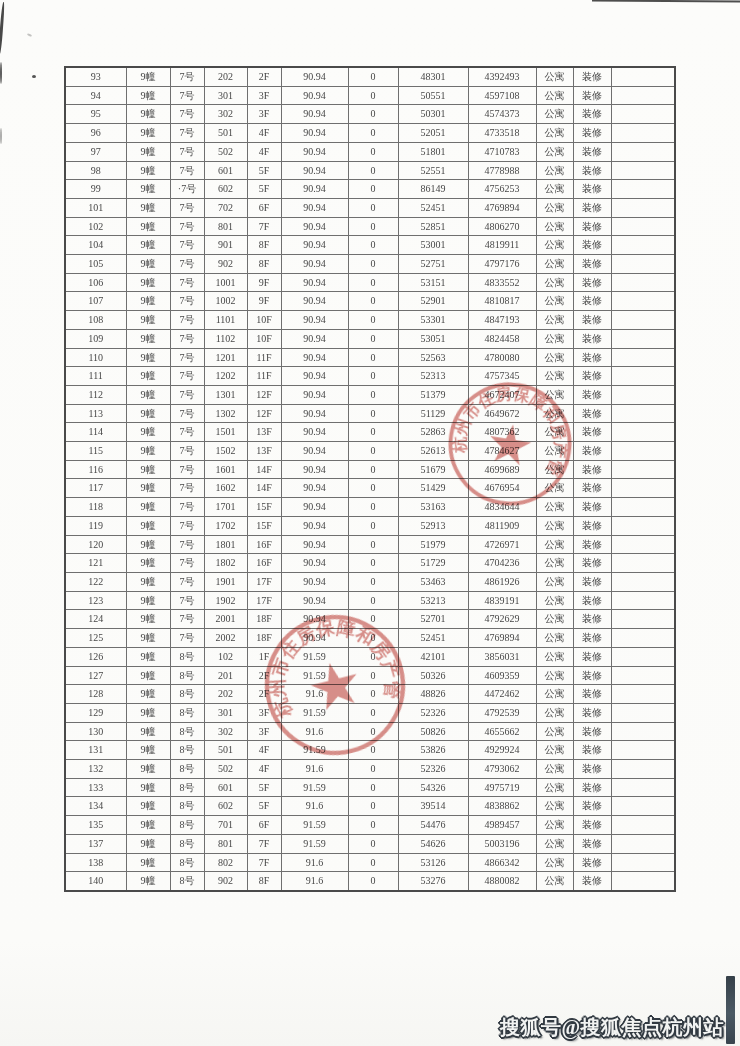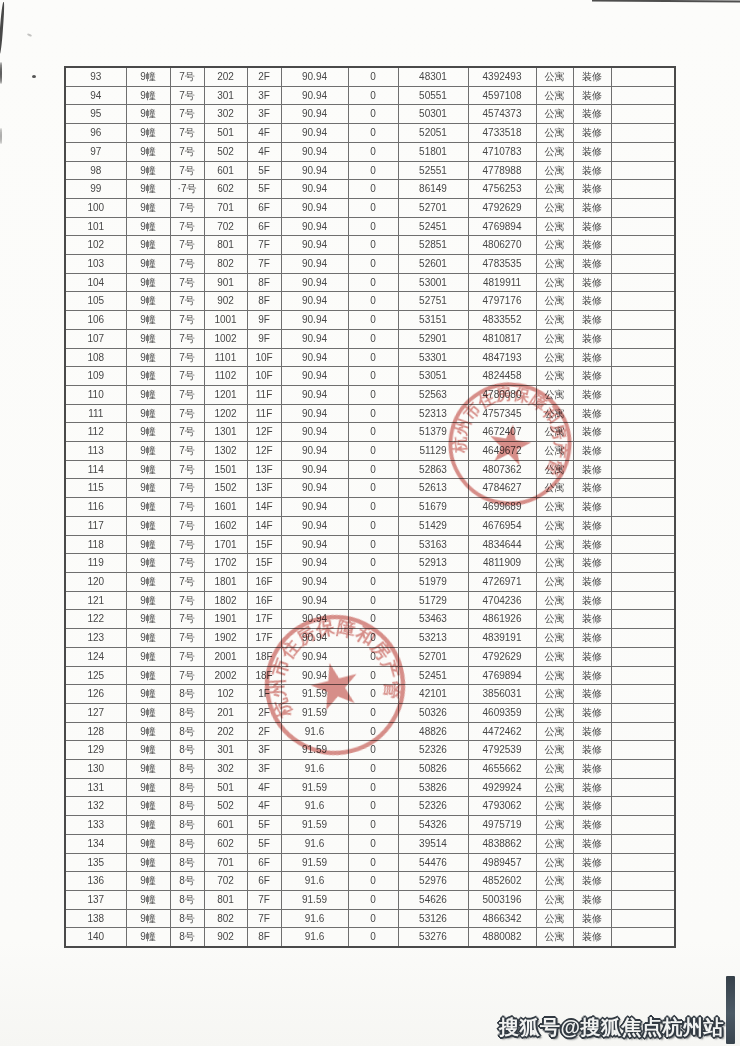--- a/index.html
+++ b/index.html
@@ -3,21 +3,21 @@
 <meta charset="utf-8">
 <style>
   html,body{margin:0;padding:0;}
   body{
     width:740px;height:1046px;
     background:#fbfbf9;
     font-family:"Liberation Sans","DejaVu Sans",sans-serif;
     position:relative;overflow:hidden;
   }
   .page{position:absolute;inset:0;
-    background:linear-gradient(180deg,#fcfcfa 0%,#fbfbf9 90%,#f6f6f3 100%);}
+    background:linear-gradient(180deg,#fcfcfa 0%,#fbfbf9 90%,#f6f6f3 100%);font-family:Liberation Serif, serif;}
 
   
   table.price-table{
     position:absolute;left:64px;top:66px;width:610px;
     border-collapse:collapse;table-layout:fixed;
     font-size:10px;color:#474747;
   }
   table.price-table td{
     border:1px solid #6f6f6f;
     height:17.7px;line-height:17.7px;
@@ -171,34 +171,20 @@
           <td>5F</td>
           <td>90.94</td>
           <td>0</td>
           <td>86149</td>
           <td>4756253</td>
           <td>公寓</td>
           <td>装修</td>
           <td></td>
         </tr>
         <tr>
-          <td>100</td>
-          <td>9幢</td>
-          <td>7号</td>
-          <td>701</td>
-          <td>6F</td>
-          <td>90.94</td>
-          <td>0</td>
-          <td>52701</td>
-          <td>4792629</td>
-          <td>公寓</td>
-          <td>装修</td>
-          <td></td>
-        </tr>
-        <tr>
           <td>101</td>
           <td>9幢</td>
           <td>7号</td>
           <td>702</td>
           <td>6F</td>
           <td>90.94</td>
           <td>0</td>
           <td>52451</td>
           <td>4769894</td>
           <td>公寓</td>
@@ -208,34 +194,20 @@
         <tr>
           <td>102</td>
           <td>9幢</td>
           <td>7号</td>
           <td>801</td>
           <td>7F</td>
           <td>90.94</td>
           <td>0</td>
           <td>52851</td>
           <td>4806270</td>
-          <td>公寓</td>
-          <td>装修</td>
-          <td></td>
-        </tr>
-        <tr>
-          <td>103</td>
-          <td>9幢</td>
-          <td>7号</td>
-          <td>802</td>
-          <td>7F</td>
-          <td>90.94</td>
-          <td>0</td>
-          <td>52601</td>
-          <td>4783535</td>
           <td>公寓</td>
           <td>装修</td>
           <td></td>
         </tr>
         <tr>
           <td>104</td>
           <td>9幢</td>
           <td>7号</td>
           <td>901</td>
           <td>8F</td>
@@ -670,34 +642,20 @@
         <tr>
           <td>135</td>
           <td>9幢</td>
           <td>8号</td>
           <td>701</td>
           <td>6F</td>
           <td>91.59</td>
           <td>0</td>
           <td>54476</td>
           <td>4989457</td>
-          <td>公寓</td>
-          <td>装修</td>
-          <td></td>
-        </tr>
-        <tr>
-          <td>136</td>
-          <td>9幢</td>
-          <td>8号</td>
-          <td>702</td>
-          <td>6F</td>
-          <td>91.6</td>
-          <td>0</td>
-          <td>52976</td>
-          <td>4852602</td>
           <td>公寓</td>
           <td>装修</td>
           <td></td>
         </tr>
         <tr>
           <td>137</td>
           <td>9幢</td>
           <td>8号</td>
           <td>801</td>
           <td>7F</td>

